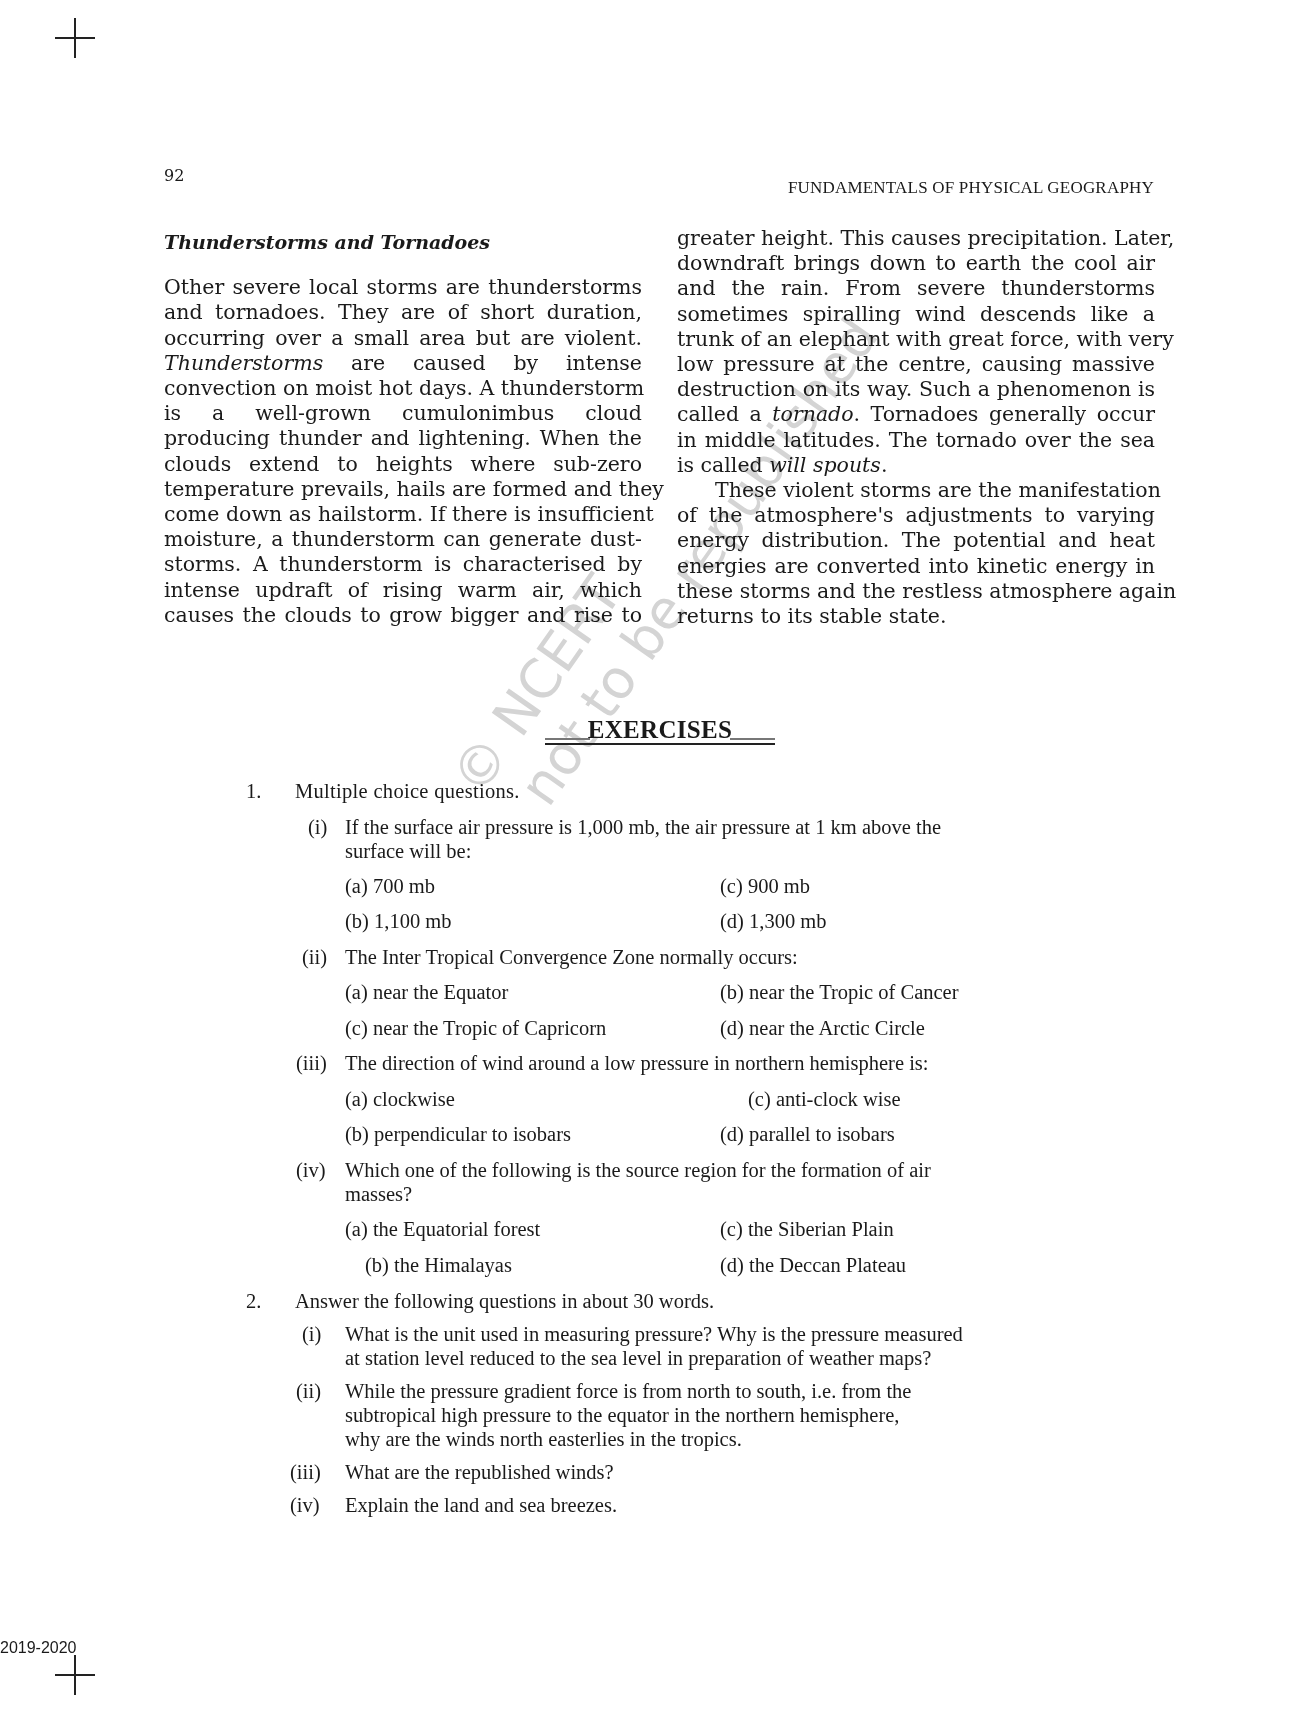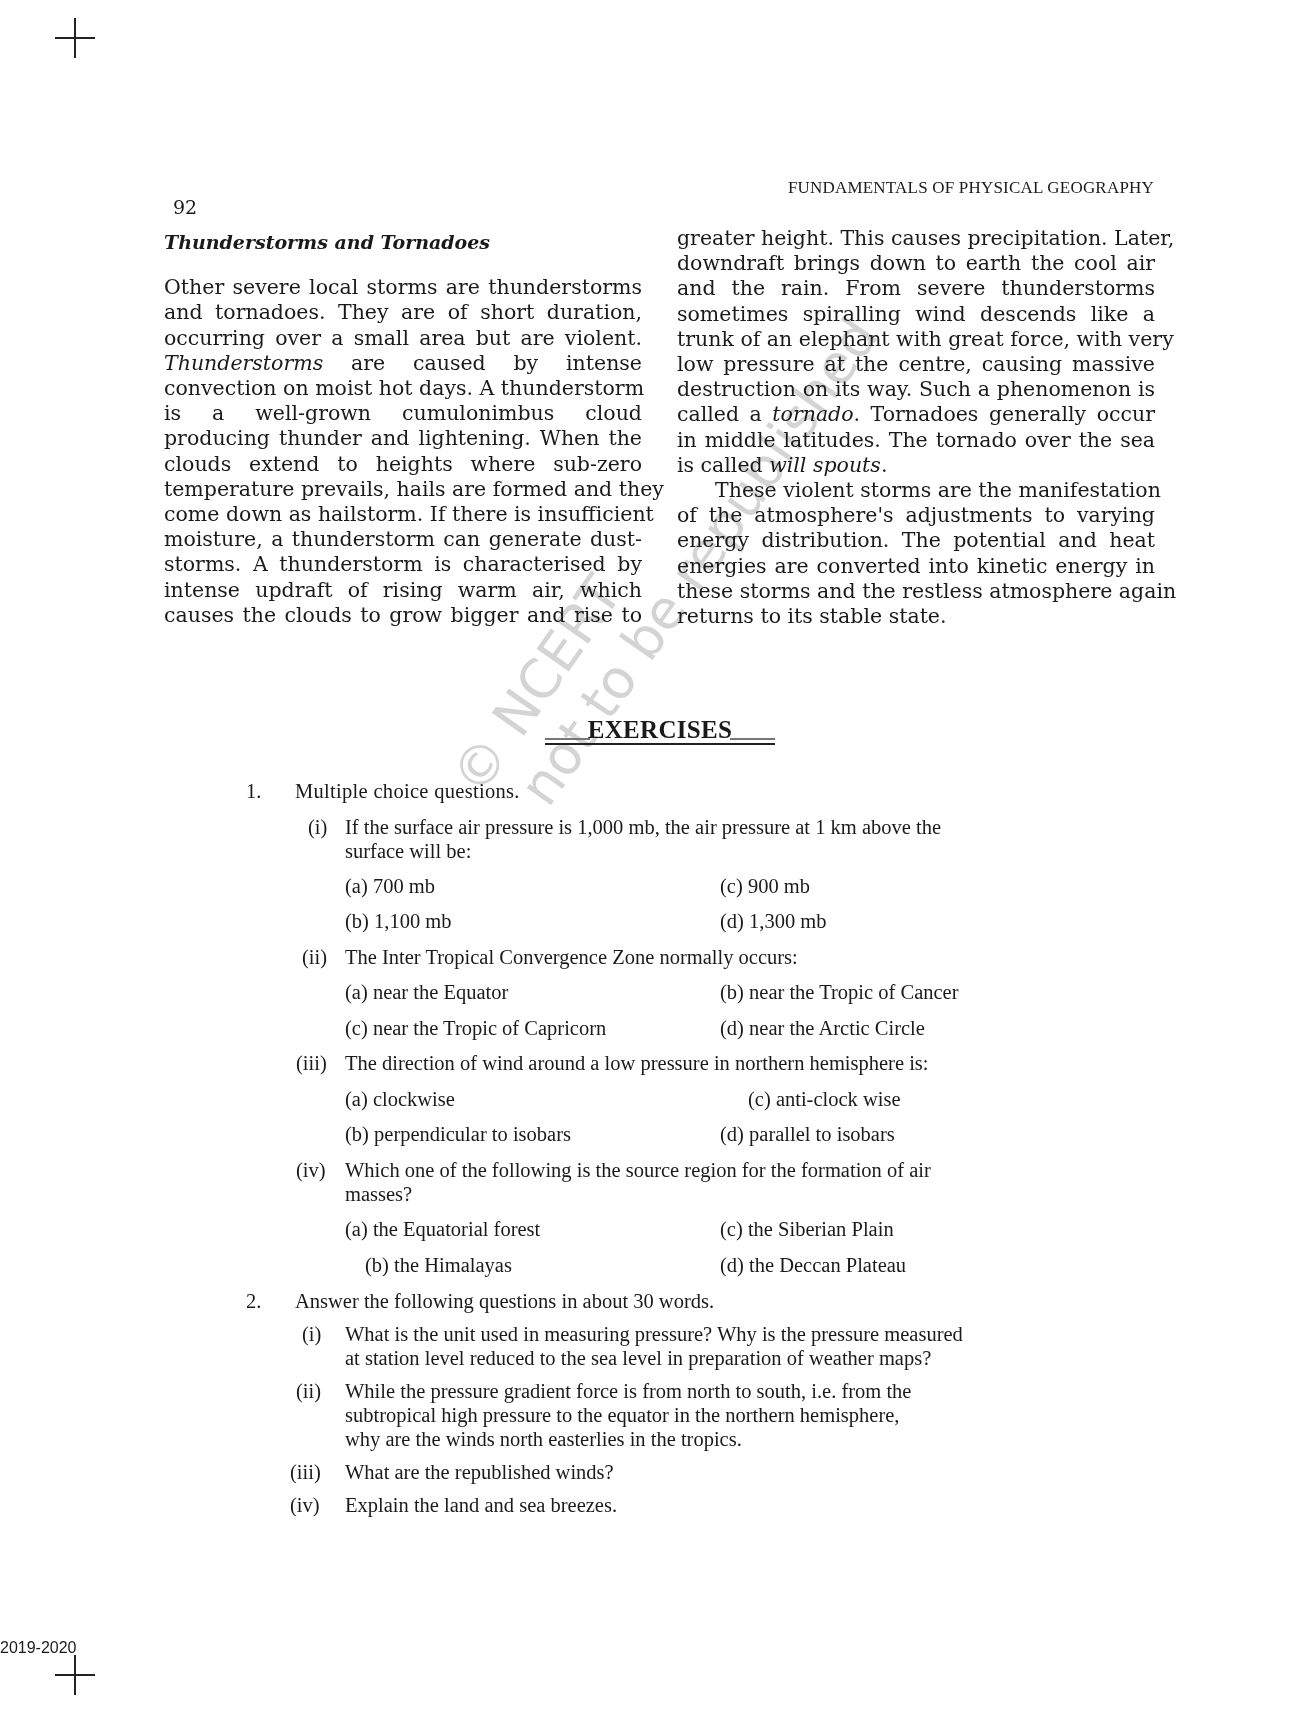--- a/index.html
+++ b/index.html
@@ -3,21 +3,21 @@
 <meta charset="utf-8">
 <style>
   html, body { margin:0; padding:0; background:#ffffff; }
   body { width:1313px; height:1710px; position:relative; overflow:hidden;
          font-family:"DejaVu Serif","Liberation Serif",serif; color:#1a1a1a; }
   .abs { position:absolute; }
   .crop-mark { position:absolute; width:40px; height:40px; }
   .crop-mark .h { position:absolute; left:0; top:19px; width:40px; height:2px; background:#222; }
   .crop-mark .v { position:absolute; left:19px; top:0; width:2px; height:40px; background:#222; }
 
-  .page-num { left:164px; top:196px; font-size:19px;margin-left:9px; }
+  .page-num { left:164px; top:166px; font-size:16px; }
   .running-head { right:159px; top:178px; font-size:17px; letter-spacing:0.2px; font-family:"Liberation Serif",serif; }
 
   .col { position:absolute; width:478px; font-size:20.5px; line-height:25.2px; text-align:justify; }
   .col-left { left:164px; top:230px; }
   .col-right { left:677px; top:226px; }
   .sec-title { font-style:italic; font-size:19px; margin-bottom:20px !important; display:block;font-weight:bold; }
   .it { font-style:italic; }
   .line { display:block; text-align:justify; text-align-last:justify; white-space:nowrap; }
   .line.last { text-align-last:left; }
 

